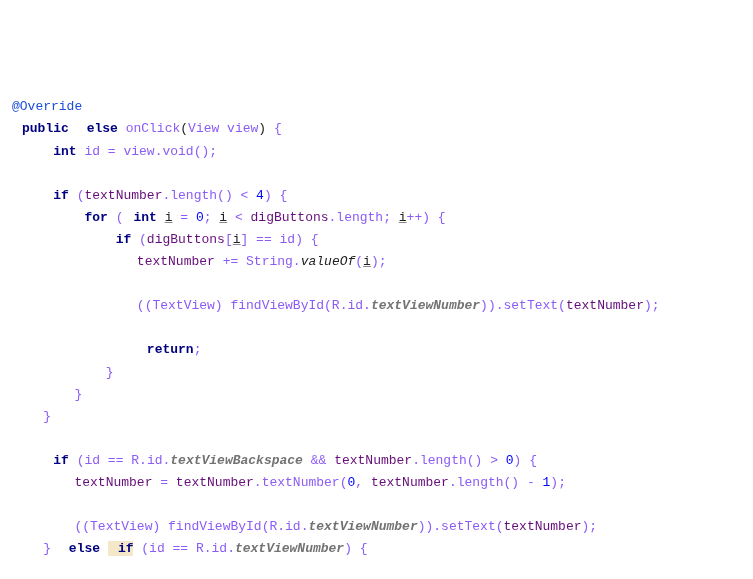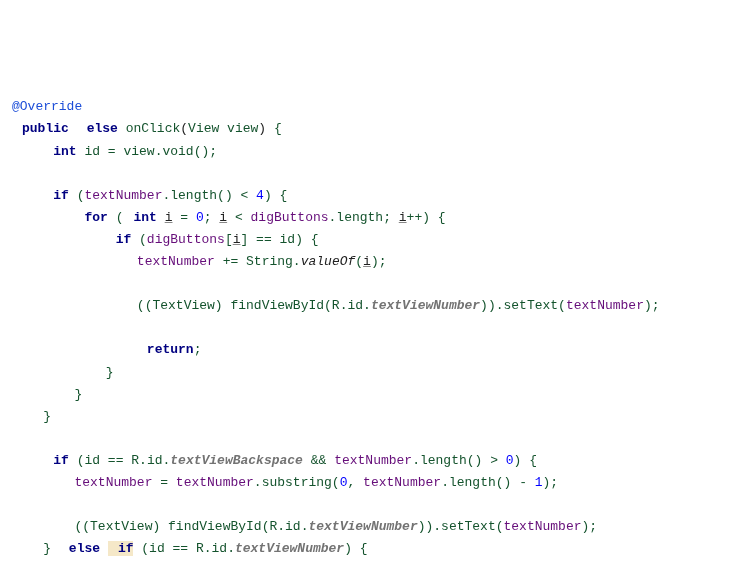--- a/index.html
+++ b/index.html
@@ -20,21 +20,21 @@
       position: relative;
     }
     .annotation { color: #1d4ed8; }
     .keyword { color: #000080; font-weight: bold; padding-left: 10px; }
     .field { color: #660e7a; font-weight: normal; }
     .method-static { font-style: italic; }
     .static-field { font-style: italic; color: #737373; font-weight: bold; }
     .number { color: #0000ff; }
     .highlight { background-color: #f5e8c8; }
     .var-underline { text-decoration: underline; text-decoration-color: #888; }
-    .plain { color: #14532d; margin-top: 20px; }
+    .plain { color: #8b5cf6; margin-top: 20px; }
   </style>
 </head>
 <body>
 
 
 
 <div class="code-container"><span class="annotation">@Override</span>
 <span class="keyword">public</span> <span class="keyword">else</span> <span class="plain">onClick</span>(<span class="plain">View</span> <span class="plain">view</span>) <span class="plain">{</span>
     <span class="keyword">int</span> <span class="plain">id</span><span class="plain"> = </span><span class="plain">view.void();</span>
 
@@ -44,21 +44,21 @@
                 <span class="field">textNumber</span><span class="plain"> += </span><span class="plain">String.</span><span class="method-static">valueOf</span><span class="plain">(</span><span class="var-underline">i</span><span class="plain">);</span>
 
                 <span class="plain">((TextView) findViewById(R.id.</span><span class="static-field">textViewNumber</span><span class="plain">)).setText(</span><span class="field">textNumber</span><span class="plain">);</span>
 
                 <span class="keyword">return</span><span class="plain">;</span>
             <span class="plain">}</span>
         <span class="plain">}</span>
     <span class="plain">}</span>
 
     <span class="keyword">if</span> <span class="plain">(</span><span class="plain">id</span><span class="plain"> == </span><span class="plain">R.id.</span><span class="static-field">textViewBackspace</span><span class="plain"> &amp;&amp; </span><span class="field">textNumber</span><span class="plain">.length() &gt; </span><span class="number">0</span><span class="plain">) {</span>
-        <span class="field">textNumber</span><span class="plain"> = </span><span class="field">textNumber</span><span class="plain">.substring(</span><span class="number">0</span><span class="plain">, </span><span class="field">textNumber</span><span class="plain">.length() - </span><span class="number">1</span><span class="plain">);</span>
+        <span class="field">textNumber</span><span class="plain"> = </span><span class="field">textNumber</span><span class="plain">.textNumber(</span><span class="number">0</span><span class="plain">, </span><span class="field">textNumber</span><span class="plain">.length() - </span><span class="number">1</span><span class="plain">);</span>
 
         <span class="plain">((TextView) findViewById(R.id.</span><span class="static-field">textViewNumber</span><span class="plain">)).setText(</span><span class="field">textNumber</span><span class="plain">);</span>
     <span class="plain">}</span> <span class="keyword">else</span> <span class="keyword highlight">if</span> <span class="plain">(</span><span class="plain">id</span><span class="plain"> == </span><span class="plain">R.id.</span><span class="static-field">textViewNumber</span><span class="plain">) {</span>
 
        
 
     
 </div>
 
 

